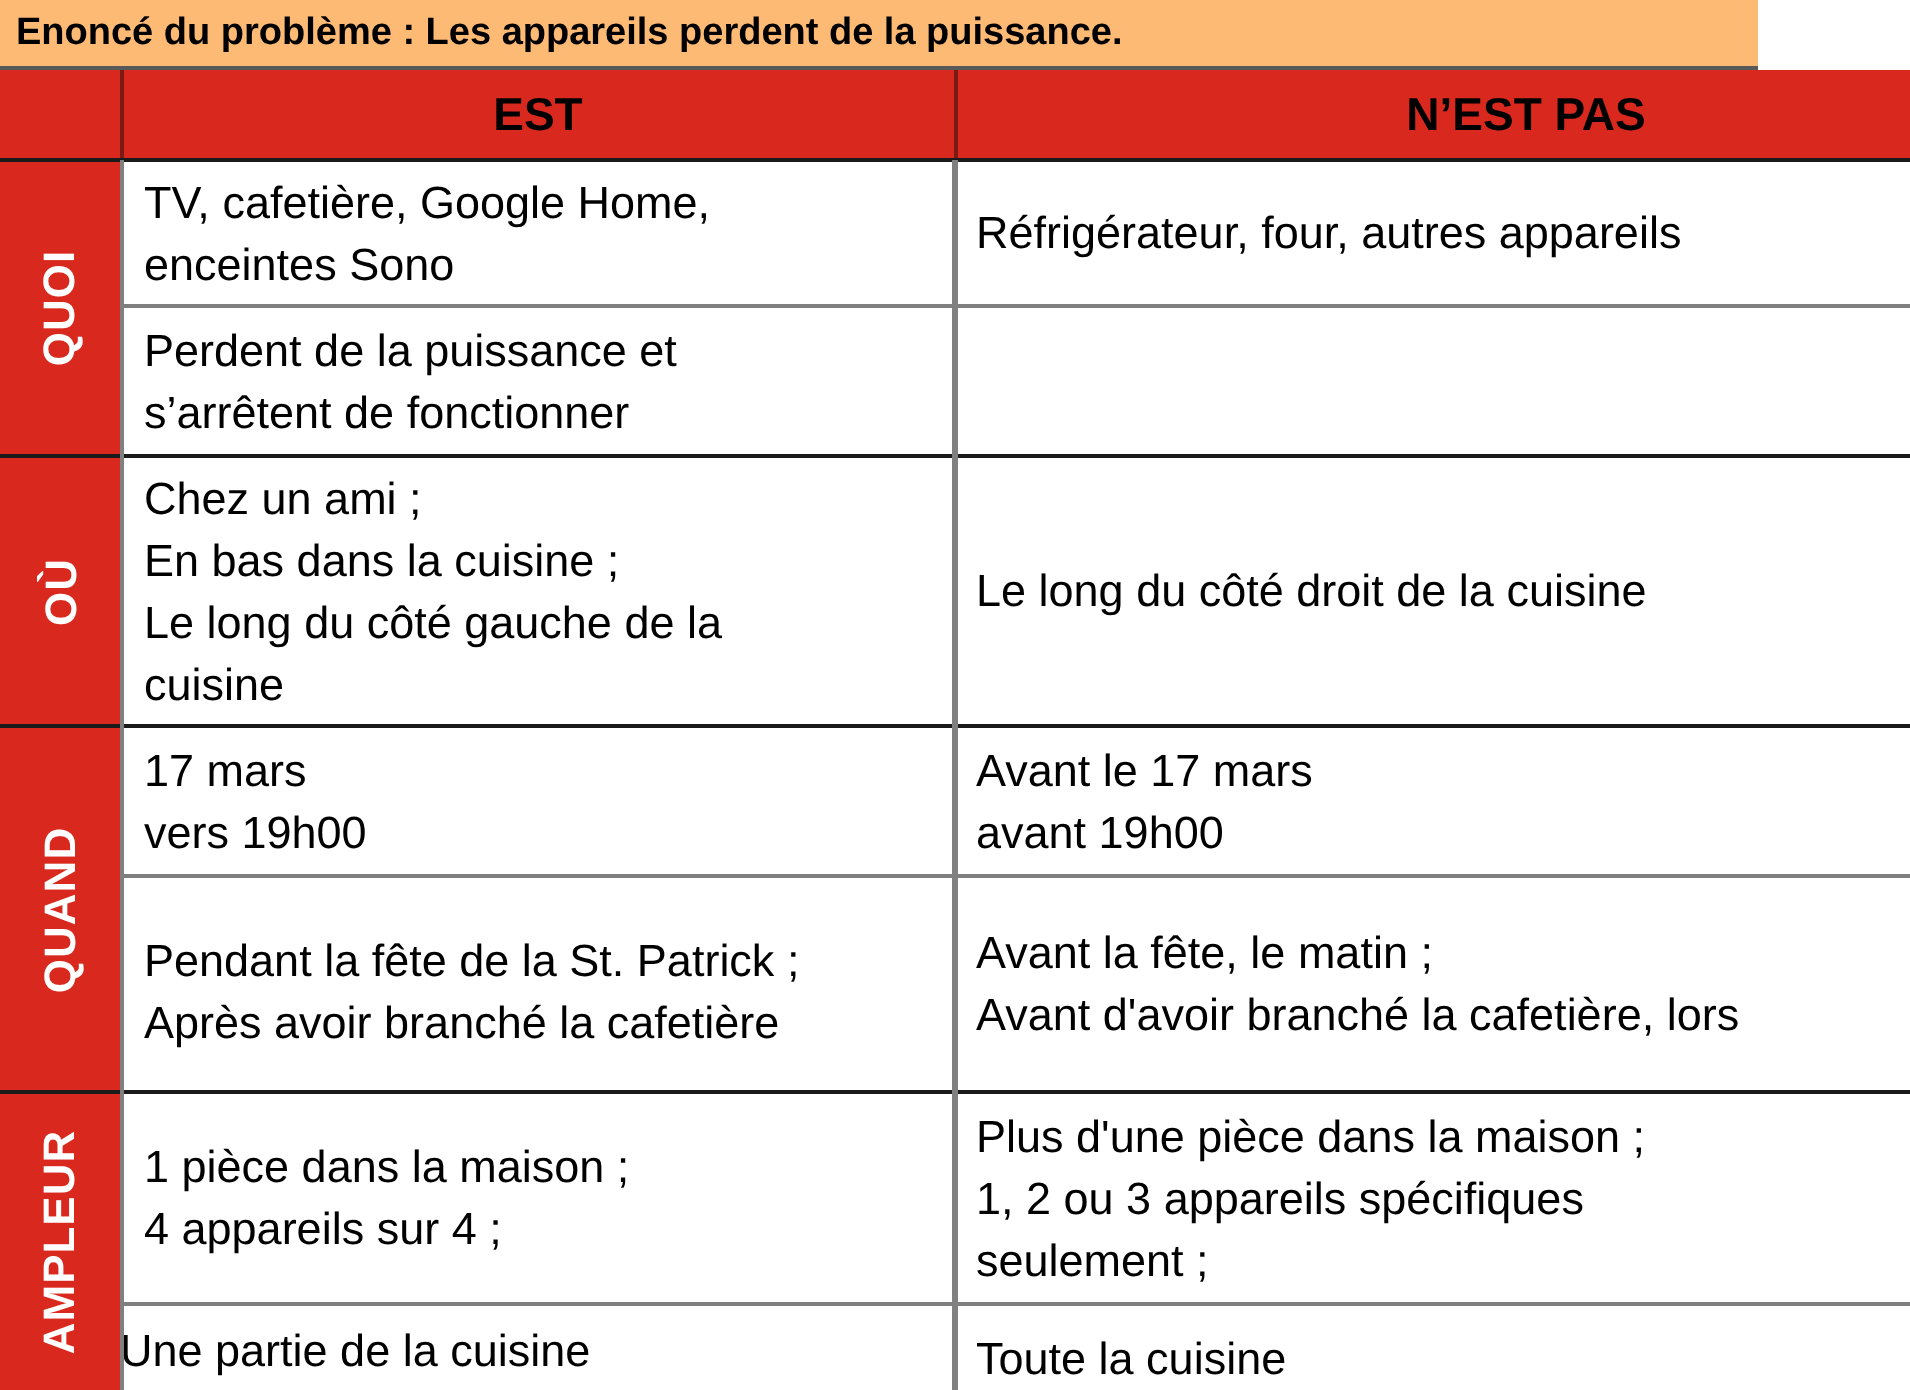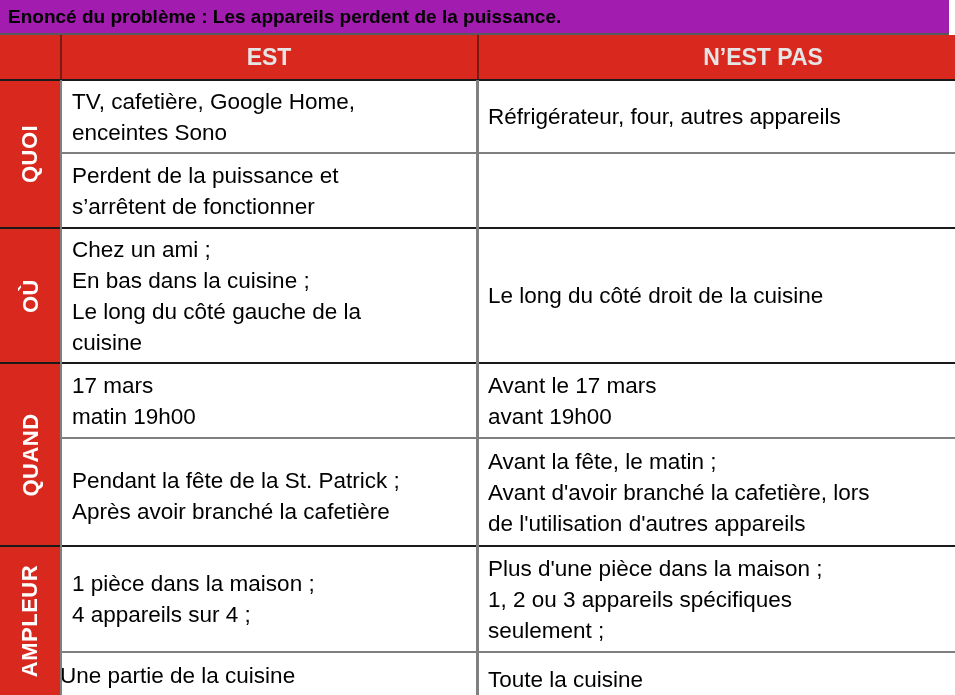--- a/index.html
+++ b/index.html
@@ -1,26 +1,26 @@
 <!DOCTYPE html>
 <html><head>
 <meta charset="utf-8">
 <style>
   * { box-sizing: border-box; margin: 0; padding: 0; }
   html, body { width: 955px; height: 695px; overflow: hidden; background: #ffffff; }
   body { position: relative; font-family: "Liberation Sans", sans-serif; color: #000; }
 
   .title-bar {
-    position: absolute; left: 0; top: 0; width: 949px; height: 35px;
-    background: #a21caf; border-bottom: 2px solid #595959;
+    position: absolute; left: 0; top: 0; width: 879px; height: 35px;
+    background: #fdba74; border-bottom: 2px solid #595959;
     font-weight: bold; font-size: 19px; line-height: 33px; padding-left: 8px;
     white-space: nowrap;
   }
   .hdr {
-    position: absolute; background: #d9291e; color: #e5e5e5;
+    position: absolute; background: #d9291e; color: #000000;
     font-weight: bold; font-size: 23px; text-align: center;
     display: flex; align-items: center; justify-content: center;
   }
   .side {
     position: absolute; background: #d9291e; left: 0; width: 61px;
     display: flex; align-items: center; justify-content: center; overflow: hidden;
   }
   .side span {
     display: block; transform: rotate(-90deg); color: #fff; font-weight: bold;
     font-size: 22px; white-space: nowrap; letter-spacing: 0.5px;
@@ -77,35 +77,34 @@
     <span>En bas dans la cuisine ;</span>
     <span>Le long du côté gauche de la</span>
     <span>cuisine</span>
 </div>
 <div class="txt" style="left:478px;top:228px;width:477px;height:135px;">
     <span>Le long du côté droit de la cuisine</span>
 </div>
 
 <div class="txt" style="left:62px;top:363px;width:415px;height:75px;">
   <span>17 mars</span>
-    <span>matin 19h00</span>
+    <span>vers 19h00</span>
 </div>
 <div class="txt" style="left:478px;top:363px;width:477px;height:75px;">
   <span>Avant le 17 mars</span>
     <span>avant 19h00</span>
 </div>
 
 <div class="txt" style="left:62px;top:438px;width:415px;height:116px;">
   <span>Pendant la fête de la St. Patrick ;</span>
     <span>Après avoir branché la cafetière</span>
 </div>
 <div class="txt" style="left:478px;top:438px;width:477px;height:108px;">
   <span>Avant la fête, le matin ;</span>
     <span>Avant d'avoir branché la cafetière, lors</span>
-    <span>de l'utilisation d'autres appareils</span>
 </div>
 
 <div class="txt" style="left:62px;top:546px;width:415px;height:106px;">
   <span>1 pièce dans la maison ;</span>
     <span>4 appareils sur 4 ;</span>
 </div>
 <div class="txt" style="left:478px;top:546px;width:477px;height:106px;justify-content:center;">
   <span>Plus d'une pièce dans la maison ;</span>
     <span>1, 2 ou 3 appareils spécifiques</span>
     <span>seulement ;</span>

